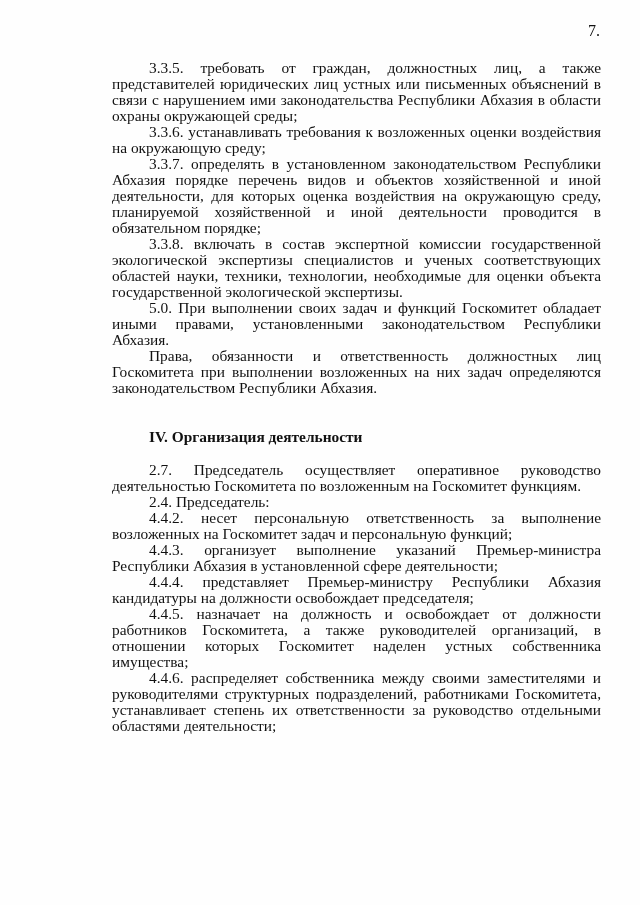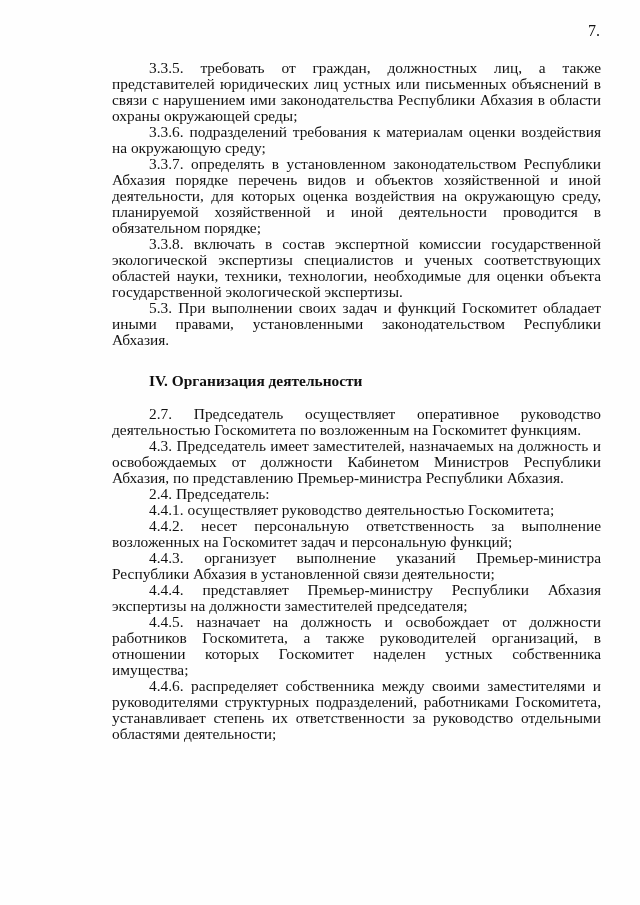--- a/index.html
+++ b/index.html
@@ -10,41 +10,40 @@
   }
   .page-number {
     position: absolute; right: 40px; top: 22px; font-size: 16px;
   }
   .content {
     position: absolute; left: 112px; top: 60px; width: 489px;
     font-size: 15.4px; line-height: 16px;
   }
   .p { text-align: justify; text-indent: 37px; margin: 0; }
   .heading {
-    font-weight: bold; text-indent: 37px; margin: 25px 0 17px 0; font-size: 15.4px;
+    font-weight: bold; text-indent: 37px; margin: 33px 0 17px 0; font-size: 15.4px;
   }
 </style>
 </head>
 <body>
 
 <div class="page">
   <div class="page-number">7.</div>
 
   <div class="content">
     <p class="p">3.3.5. требовать от граждан, должностных лиц, а также представителей юридических лиц устных или письменных объяснений в связи с нарушением ими законодательства Республики Абхазия в области охраны окружающей среды;</p>
-    <p class="p">3.3.6. подразделений требования к материалам оценки воздействия на окружающую среду;</p>
+    <p class="p">3.3.6. устанавливать требования к возложенных оценки воздействия на окружающую среду;</p>
     <p class="p">3.3.7. определять в установленном законодательством Республики Абхазия порядке перечень видов и объектов хозяйственной и иной деятельности, для которых оценка воздействия на окружающую среду, планируемой хозяйственной и иной деятельности проводится в обязательном порядке;</p>
     <p class="p">3.3.8. включать в состав экспертной комиссии государственной экологической экспертизы специалистов и ученых соответствующих областей науки, техники, технологии, необходимые для оценки объекта государственной экологической экспертизы.</p>
-    <p class="p">5.3. При выполнении своих задач и функций Госкомитет обладает иными правами, установленными законодательством Республики Абхазия.</p>
+    <p class="p">5.0. При выполнении своих задач и функций Госкомитет обладает иными правами, установленными законодательством Республики Абхазия.</p>
+    <p class="p">Права, обязанности и ответственность должностных лиц Госкомитета при выполнении возложенных на них задач определяются законодательством Республики Абхазия.</p>
 
     <div class="heading">IV. Организация деятельности</div>
 
     <p class="p">2.7. Председатель осуществляет оперативное руководство деятельностью Госкомитета по возложенным на Госкомитет функциям.</p>
-    <p class="p">4.3. Председатель имеет заместителей, назначаемых на должность и освобождаемых от должности Кабинетом Министров Республики Абхазия, по представлению Премьер-министра Республики Абхазия.</p>
     <p class="p">2.4. Председатель:</p>
-    <p class="p">4.4.1. осуществляет руководство деятельностью Госкомитета;</p>
     <p class="p">4.4.2. несет персональную ответственность за выполнение возложенных на Госкомитет задач и персональную функций;</p>
-    <p class="p">4.4.3. организует выполнение указаний Премьер-министра Республики Абхазия в установленной связи деятельности;</p>
-    <p class="p">4.4.4. представляет Премьер-министру Республики Абхазия экспертизы на должности заместителей председателя;</p>
+    <p class="p">4.4.3. организует выполнение указаний Премьер-министра Республики Абхазия в установленной сфере деятельности;</p>
+    <p class="p">4.4.4. представляет Премьер-министру Республики Абхазия кандидатуры на должности освобождает председателя;</p>
     <p class="p">4.4.5. назначает на должность и освобождает от должности работников Госкомитета, а также руководителей организаций, в отношении которых Госкомитет наделен устных собственника имущества;</p>
     <p class="p">4.4.6. распределяет собственника между своими заместителями и руководителями структурных подразделений, работниками Госкомитета, устанавливает степень их ответственности за руководство отдельными областями деятельности;</p>
   </div>
 </div>
 
 </body></html>

